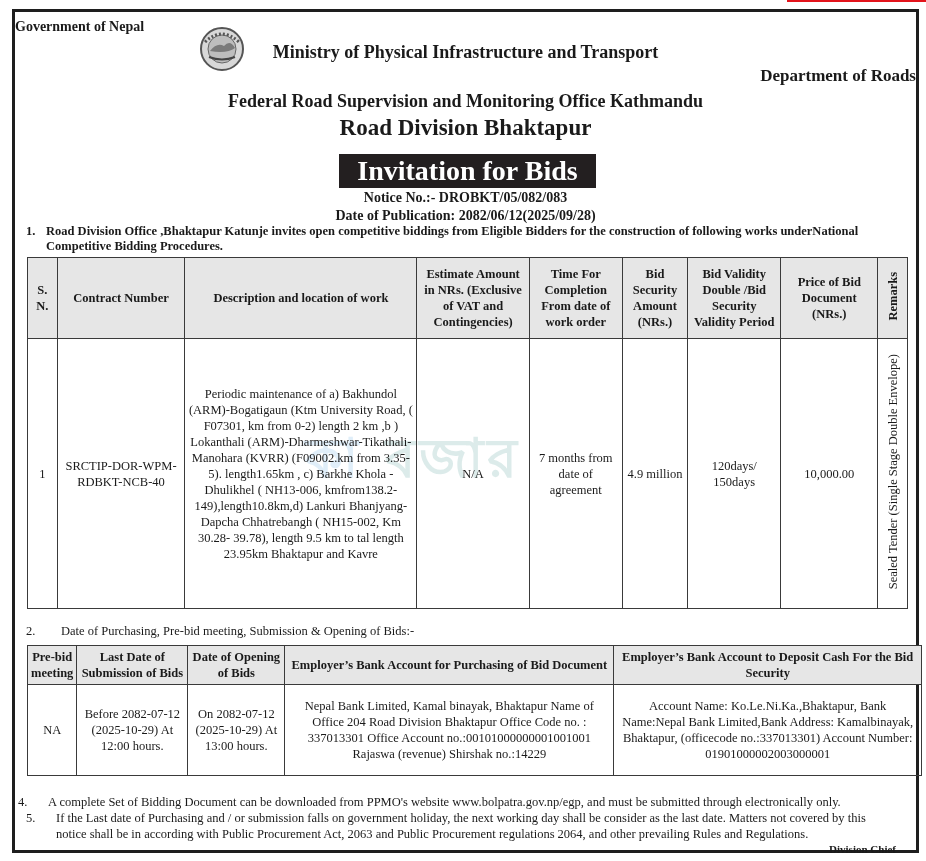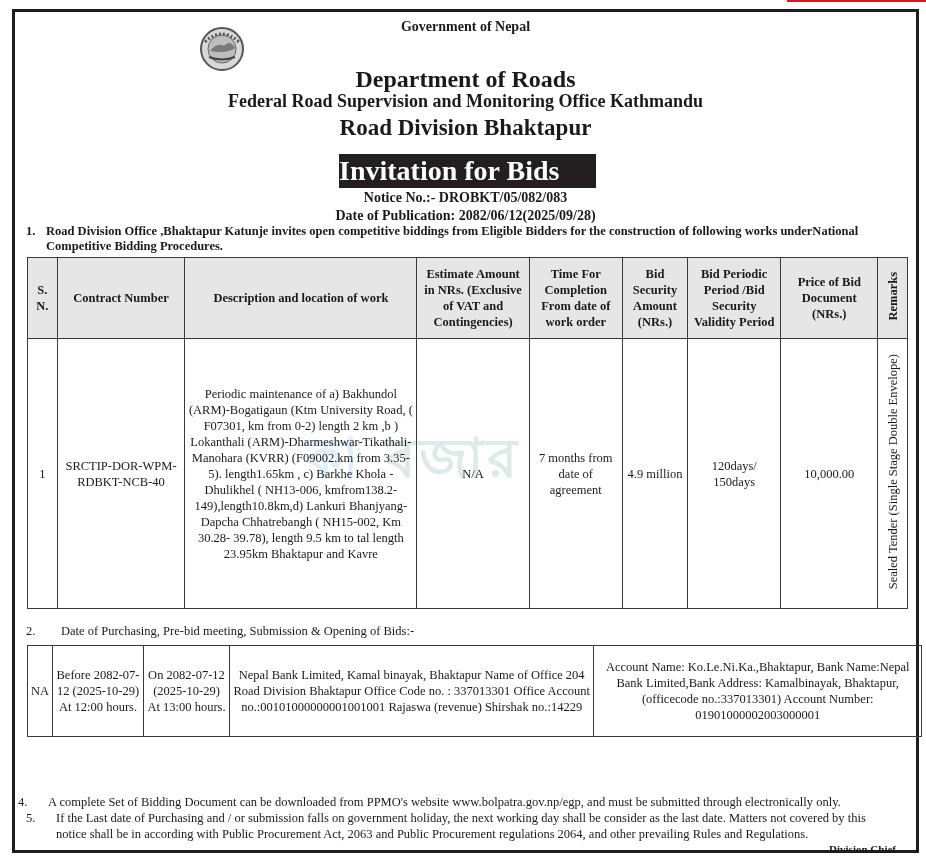--- a/index.html
+++ b/index.html
@@ -2,27 +2,27 @@
 <html><head>
 <meta charset="utf-8">
 <style>
   html, body { margin: 0; padding: 0; background: #ffffff; }
   body { width: 926px; height: 861px; position: relative; overflow: hidden;
          font-family: "Liberation Serif", "DejaVu Serif", serif; color: #1a1a1a; }
   .red-mark { position: absolute; top: 0; left: 787px; width: 140px; height: 2px; background: #e3141b; }
   .frame { position: absolute; left: 12px; top: 9px; width: 907px; height: 844px;
            border: 3px solid #1e1e1e; border-top-width: 3px; box-sizing: border-box; background: #fff; }
   .emblem { position: absolute; left: 182px; top: 12px; width: 50px; height: 50px; }
-  .h-gov { position: absolute; left: 0; right: 0; top: 7px; font-size: 14px; font-weight: bold; text-align: center; }
+  .h-gov { position: absolute; left: 0; right: 0; top: 7px; font-size: 14px; font-weight: bold; }
   .h-min { position: absolute; left: 0; right: 0; top: 30px; font-size: 18px; font-weight: bold; text-align: center; }
-  .h-dor { position: absolute; left: 0; right: 0; top: 54px; font-size: 24px; font-weight: bold; text-align: center; }
+  .h-dor { position: absolute; left: 0; right: 0; top: 54px; font-size: 17px; font-weight: bold; text-align: right; }
   .h-fed { position: absolute; left: 0; right: 0; top: 79px; font-size: 18px; font-weight: bold; text-align: center; }
   .h-rd  { position: absolute; left: 0; right: 0; top: 103px; font-size: 23px; font-weight: bold; text-align: center; }
   .ifb { position: absolute; left: 324px; top: 142px; width: 257px; height: 34px; background: #231f20; color: #fff;
-         font-size: 28px; font-weight: bold; line-height: 34px; }
+         font-size: 28px; font-weight: bold; text-align: center; line-height: 34px; }
   .notice { position: absolute; left: 0; right: 0; top: 178px; font-size: 14px; font-weight: bold; text-align: center; }
   .pubdate { position: absolute; left: 0; right: 0; top: 196px; font-size: 14px; font-weight: bold; text-align: center; }
   .para { position: absolute; font-size: 12.5px; line-height: 15px; }
   .p1 { left: 11px; top: 212px; width: 885px; text-align: justify; font-weight: bold; }
   .num { display: inline-block; width: 20px; }
   table { border-collapse: collapse; position: absolute; font-size: 12.5px; }
   td, th { border: 1px solid #3a3a3a; text-align: center; vertical-align: middle; padding: 0 3px; line-height: 16px; }
   th { background: #e6e6e6; font-weight: bold; }
   .t1 { left: 12px; top: 245px; width: 881px; }
   .t1 th { height: 80px; }
@@ -52,20 +52,21 @@
 
   <svg class="emblem" viewBox="0 0 50 50">
     <circle cx="25" cy="25" r="21" fill="#d8d8d8" stroke="#555" stroke-width="2"></circle>
     <circle cx="25" cy="25" r="14" fill="#bdbdbd" stroke="#666" stroke-width="1"></circle>
     <path d="M13 27 Q20 18 27 22 Q33 15 38 24 Q30 30 13 27 Z" fill="#7a7a7a"></path>
     <path d="M12 33 Q25 38 38 33" stroke="#444" stroke-width="2" fill="none"></path>
     <path d="M8 18 Q25 2 42 18" stroke="#555" stroke-width="3" fill="none" stroke-dasharray="2 2"></path>
   </svg>
 
   <div class="h-gov">Government of Nepal</div>
+  <div class="h-min">Ministry of Physical Infrastructure and Transport</div>
   <div class="h-dor">Department of Roads</div>
   <div class="h-fed">Federal Road Supervision and Monitoring Office Kathmandu</div>
   <div class="h-rd">Road Division Bhaktapur</div>
 
   <div class="ifb">Invitation for Bids</div>
   <div class="notice">Notice No.:- DROBKT/05/082/083</div>
   <div class="pubdate">Date of Publication: 2082/06/12(2025/09/28)</div>
 
   <div class="para p1">
     <div><span class="num">1.</span><span>Road Division Office ,Bhaktapur Katunje invites open competitive biddings from Eligible Bidders for the construction of following works underNational</span></div>
@@ -76,21 +77,21 @@
 
   <table class="t1">
     <tbody>
         <tr>
       <th style="width:22px">S. N.</th>
       <th style="width:118px">Contract Number</th>
       <th style="width:220px">Description and location of work</th>
       <th style="width:103px">Estimate Amount in NRs. (Exclusive of VAT and Contingencies)</th>
       <th style="width:84px">Time For Completion From date of work order</th>
       <th style="width:57px">Bid Security Amount (NRs.)</th>
-      <th style="width:84px">Bid Periodic Period /Bid Security Validity Period</th>
+      <th style="width:84px">Bid Validity Double /Bid Security Validity Period</th>
       <th style="width:88px">Price of Bid Document (NRs.)</th>
       <th style="width:22px"><span class="remarks-h">Remarks</span></th>
     </tr>
     <tr>
       <td>1</td>
       <td>SRCTIP-DOR-WPM-RDBKT-NCB-40</td>
       <td>Periodic maintenance of a) Bakhundol (ARM)-Bogatigaun (Ktm University Road, ( F07301, km from 0-2) length 2 km ,b ) Lokanthali (ARM)-Dharmeshwar-Tikathali-Manohara (KVRR) (F09002.km from 3.35-5). length1.65km , c) Barkhe Khola -Dhulikhel ( NH13-006, kmfrom138.2-149),length10.8km,d) Lankuri Bhanjyang-Dapcha Chhatrebangh ( NH15-002, Km 30.28- 39.78), length 9.5 km to tal length 23.95km Bhaktapur and Kavre</td>
       <td>N/A</td>
       <td>7 months from date of agreement</td>
       <td>4.9 million</td>
@@ -100,20 +101,27 @@
     </tr>
   </tbody>
     </table>
 
   <div class="para p2">
     <span class="num" style="width:35px">2.</span><span>Date of Purchasing, Pre-bid meeting, Submission &amp; Opening of Bids:-</span>
   </div>
 
   <table class="t2">
     <tbody>
+        <tr>
+      <th style="width:42px">Pre-bid meeting</th>
+      <th style="width:104px">Last Date of Submission of Bids</th>
+      <th style="width:90px">Date of Opening of Bids</th>
+      <th style="width:322px">Employer’s Bank Account for Purchasing of Bid Document</th>
+      <th>Employer’s Bank Account to Deposit Cash For the Bid Security</th>
+    </tr>
     <tr>
       <td>NA</td>
       <td>Before 2082-07-12 (2025-10-29) At 12:00 hours.</td>
       <td>On 2082-07-12 (2025-10-29) At 13:00 hours.</td>
       <td>Nepal Bank Limited, Kamal binayak, Bhaktapur Name of Office 204 Road Division Bhaktapur Office Code no. : 337013301 Office Account no.:00101000000001001001 Rajaswa (revenue) Shirshak no.:14229</td>
       <td>Account Name: Ko.Le.Ni.Ka.,Bhaktapur, Bank Name:Nepal Bank Limited,Bank Address: Kamalbinayak, Bhaktapur, (officecode no.:337013301) Account Number: 01901000002003000001</td>
     </tr>
   </tbody>
     </table>
 

